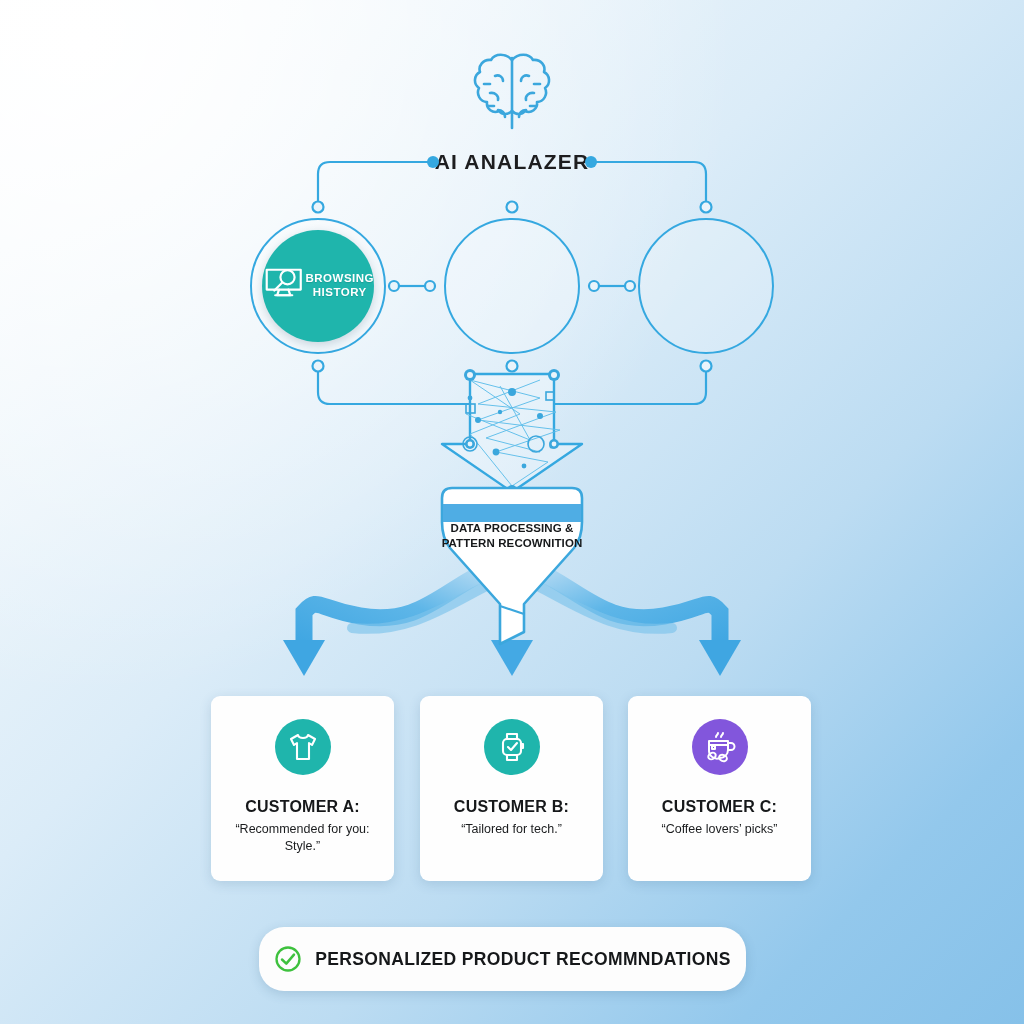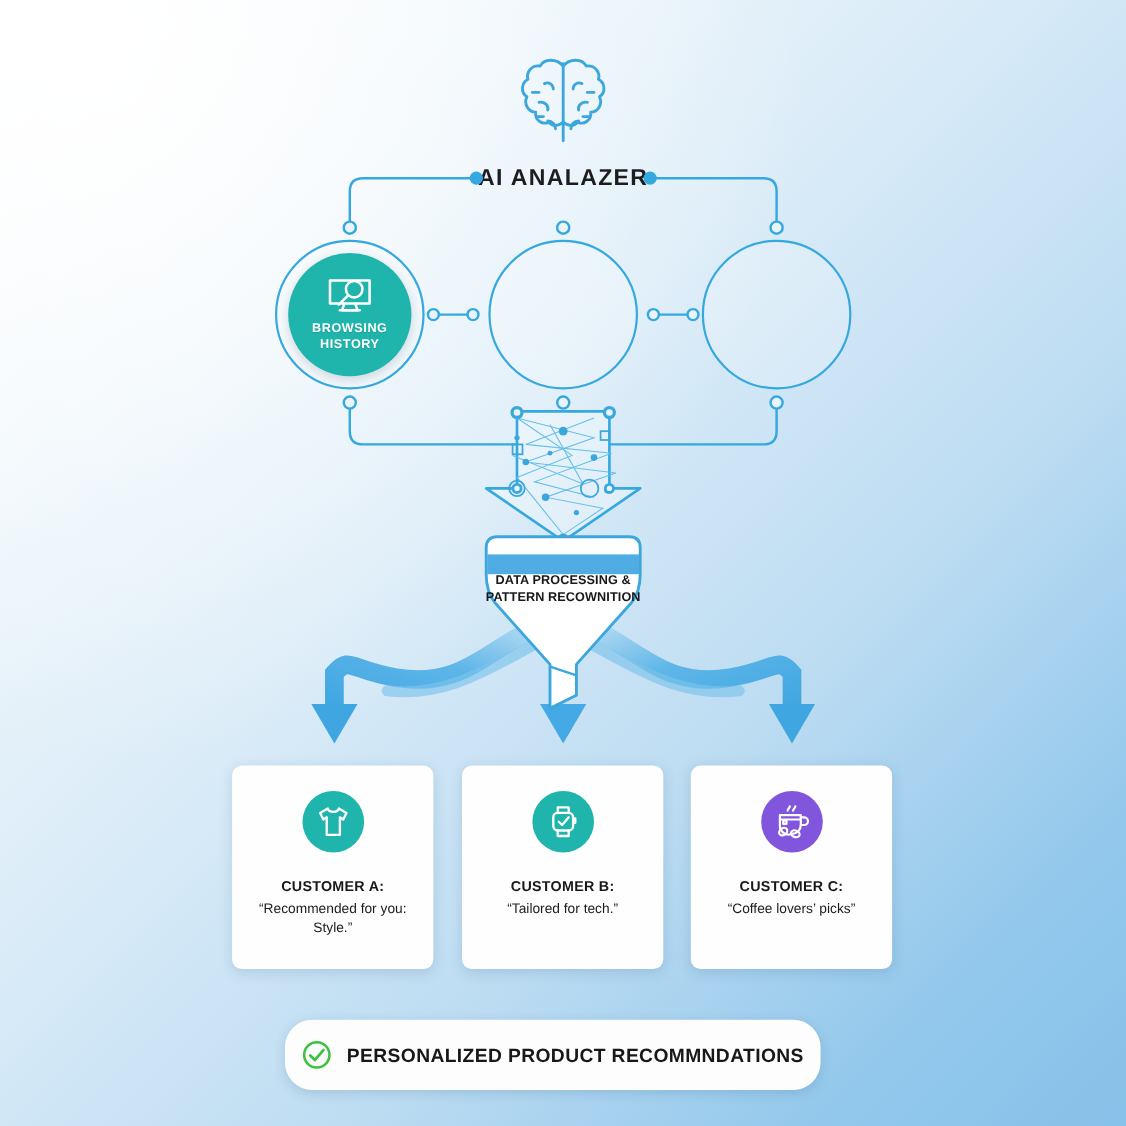--- a/index.html
+++ b/index.html
@@ -33,21 +33,21 @@
   
   .node { position: absolute; width: 136px; height: 136px; }
   .node .ring {
     position: absolute; inset: 0;
     border: 2px solid #35a8e0; border-radius: 50%;
     background: rgba(255,255,255,0.22);
   }
   .node .disc {
     position: absolute; left: 12px; top: 12px;
     width: 112px; height: 112px; border-radius: 50%;
-    display: flex; flex-direction: column;
+    display: flex; flex-direction: row;
     align-items: center; justify-content: center;
     box-shadow: 0 3px 10px rgba(20,60,90,0.18);
   }
   .node .disc .glyph { margin-bottom: 6px; }
   .node .disc .lbl {
     color: #fff; font-size: 11.5px; font-weight: 700;
     letter-spacing: 0.5px; text-align: center; line-height: 1.18;
     text-shadow: 0 1px 1px rgba(0,0,0,0.13);
   }
   #node-browsing { left: 250px; top: 218px; }
@@ -71,21 +71,21 @@
     padding-top: 23px;
   }
   #card-a { left: 211px; top: 696px; }
   #card-b { left: 420px; top: 696px; }
   #card-c { left: 628px; top: 696px; }
   .card .icon-circle {
     width: 56px; height: 56px; border-radius: 50%;
     display: flex; align-items: center; justify-content: center;
   }
   .card .card-title {
-    margin-top: 23px; font-size: 13px; font-weight: 700;
+    margin-top: 23px; font-size: 16px; font-weight: 700;
     color: #16181a; letter-spacing: 0.25px;
   }
   .card .card-quote {
     margin-top: 5px; font-size: 12.5px; color: #1a1c1e;
     text-align: center; line-height: 1.38; padding: 0 12px;
   }
 
   
   .banner {
     position: absolute; left: 259px; top: 927px;

